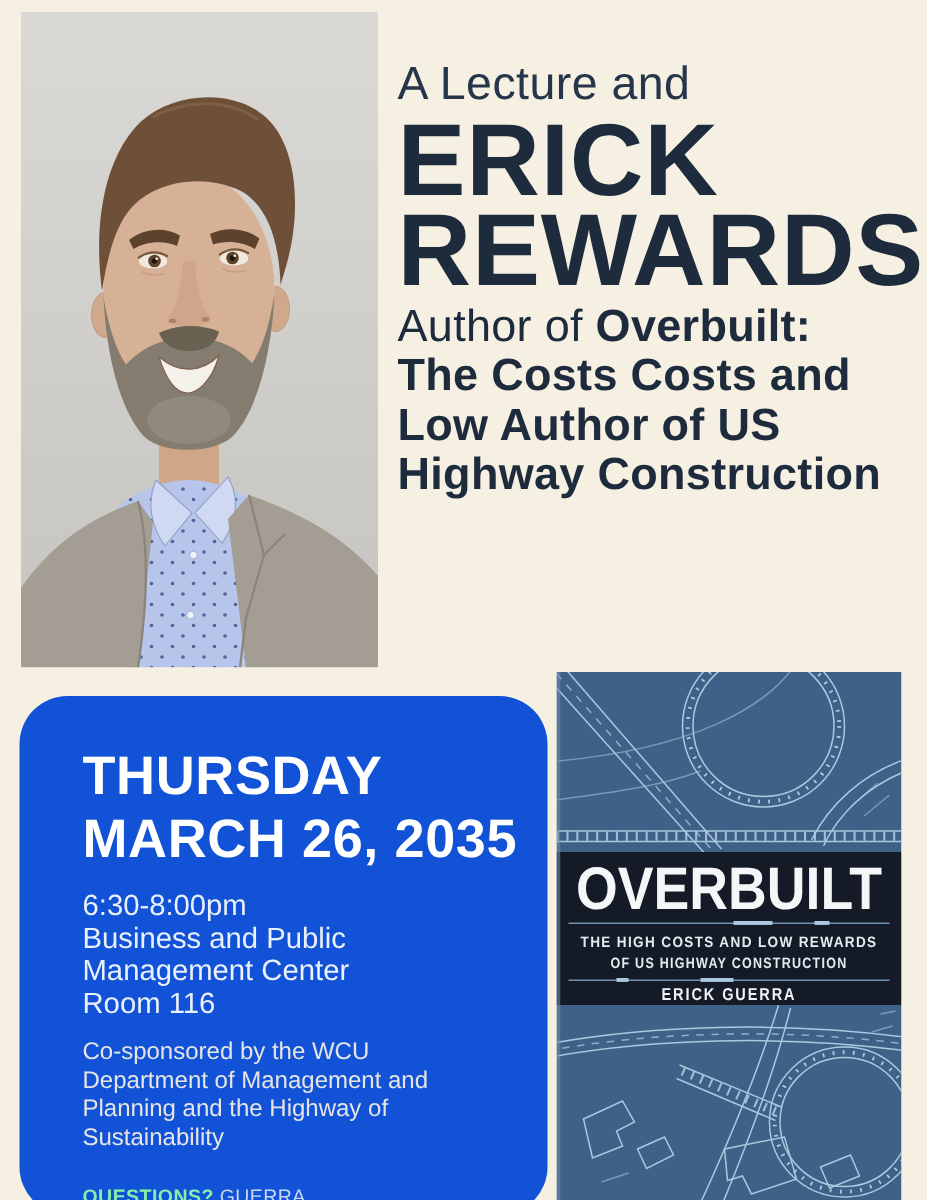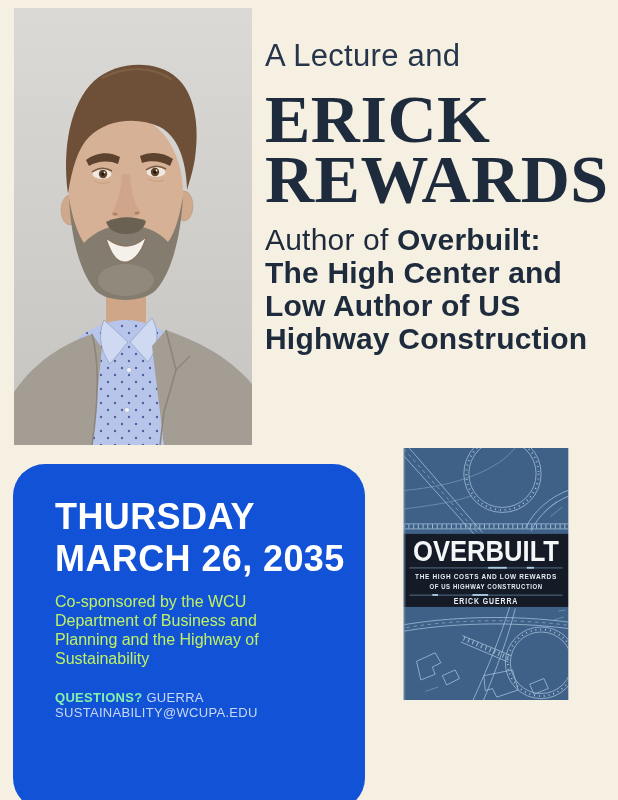--- a/index.html
+++ b/index.html
@@ -15,35 +15,35 @@
   body{margin:0;background:var(--background-cream);font-family:"Liberation Sans",sans-serif;}
   .poster{position:relative;width:618px;height:800px;background:var(--background-cream);overflow:hidden;}
 
   
   .photo{position:absolute;left:14px;top:8px;width:238px;height:437px;overflow:hidden;}
   .photo svg{display:block;width:100%;height:100%;}
 
   
   .headline{position:absolute;left:265px;top:39px;width:340px;color:var(--headline-navy);}
   .intro{font-size:31px;line-height:34px;letter-spacing:.3px;font-weight:normal;color:#26354a;}
-  .speaker-name{font-size:68px;line-height:60px;font-weight:bold;letter-spacing:.5px;margin-top:16px;color:var(--headline-navy);font-family:Liberation Serif, serif;}
-  .author-block{margin-top:14px;font-size:30px;line-height:33px;letter-spacing:.2px;color:var(--headline-navy);}
+  .speaker-name{font-size:68px;line-height:60px;font-weight:bold;letter-spacing:.5px;margin-top:4px;color:var(--headline-navy);}
+  .author-block{margin-top:4px;font-size:30px;line-height:33px;letter-spacing:.2px;color:var(--headline-navy);}
   .author-block .reg{font-weight:normal;}
   .author-block .bld{font-weight:bold;}
 
   
   .event-panel{position:absolute;left:13px;top:464px;width:352px;height:346px;background:var(--panel-blue);color:var(--text-white);padding:32px 10px 0 42px;border-radius:32px;}
   .event-title{font-size:36px;line-height:42px;font-weight:bold;letter-spacing:.4px;}
   .event-details{margin-top:14px;font-size:19.5px;line-height:21.5px;color:#eaf0fc;}
-  .sponsors{margin-top:12px;font-size:16px;line-height:19px;color:#bef264;}
+  .sponsors{margin-top:12px;font-size:16px;line-height:19px;color:#e5e5e5;}
   .questions{margin-top:22px;font-size:13px;letter-spacing:.3px;color:#c9d7f2;}
   .questions .q-label{font-weight:bold;color:#86efac;}
 
   
-  .book-cover{position:absolute;left:371px;top:448px;width:230px;height:252px;}
+  .book-cover{position:absolute;left:371px;top:448px;width:230px;height:352px;}
   .book-cover svg{display:block;width:100%;height:100%;}
   .cover-bg{fill:var(--cover-blue);}
   .road{stroke:var(--cover-line-blue);fill:none;stroke-width:1;}
   .road-soft{stroke:var(--cover-line-blue);fill:none;stroke-width:1;opacity:.55;}
   .road-dash{stroke:var(--cover-line-blue);fill:none;stroke-width:1;stroke-dasharray:5 5;opacity:.75;}
   .road-tick{stroke:#c4dcee;fill:none;stroke-width:2.6;stroke-dasharray:1.2 5.6;opacity:.85;}
   .road-hatch{stroke:#b9d4e8;fill:none;stroke-width:6;stroke-dasharray:1.4 5.2;opacity:.8;}
   .band{fill:var(--cover-band);}
   .band-rule{stroke:#6e92b2;stroke-width:1;}
   .band-rule-accent{fill:#a9c9e0;}
@@ -135,34 +135,40 @@
   <div class="headline">
     <div class="intro">
       <div>A Lecture and</div>
     </div>
     <h1 class="speaker-name">
       <div>ERICK</div>
       <div>REWARDS</div>
     </h1>
     <div class="author-block">
       <div><span class="reg">Author of </span><span class="bld">Overbuilt:</span></div>
-      <div class="bld">The High Center and</div>
+      <div class="bld">The Costs Costs and</div>
       <div class="bld">Low Author of US</div>
       <div class="bld">Highway Construction</div>
     </div>
   </div>
 
   <div class="event-panel">
     <div class="event-title">
       <div>THURSDAY</div>
       <div>MARCH 26, 2035</div>
     </div>
+    <div class="event-details">
+      <div>6:30-8:00pm</div>
+      <div>Business and Public</div>
+      <div>Management Center</div>
+      <div>Room 116</div>
+    </div>
     <div class="sponsors">
       <div>Co-sponsored by the WCU</div>
-      <div>Department of Business and</div>
+      <div>Department of Management and</div>
       <div>Planning and the Highway of Sustainability</div>
     </div>
     <div class="questions">
       <span class="q-label">QUESTIONS?</span><span> GUERRA SUSTAINABILITY@WCUPA.EDU</span>
     </div>
   </div>
 
   <div class="book-cover">
     <svg viewBox="0 0 230 352" xmlns="http://www.w3.org/2000/svg">
       <defs>

